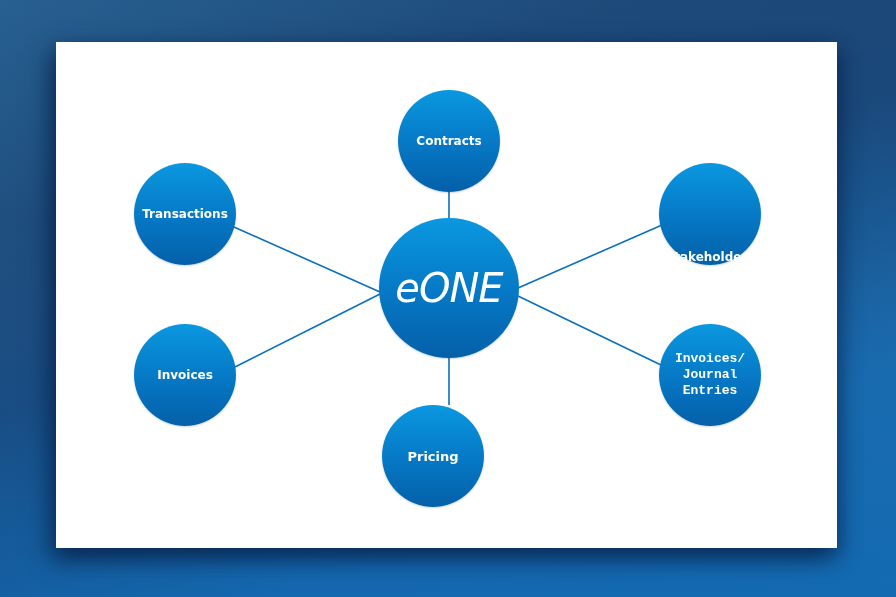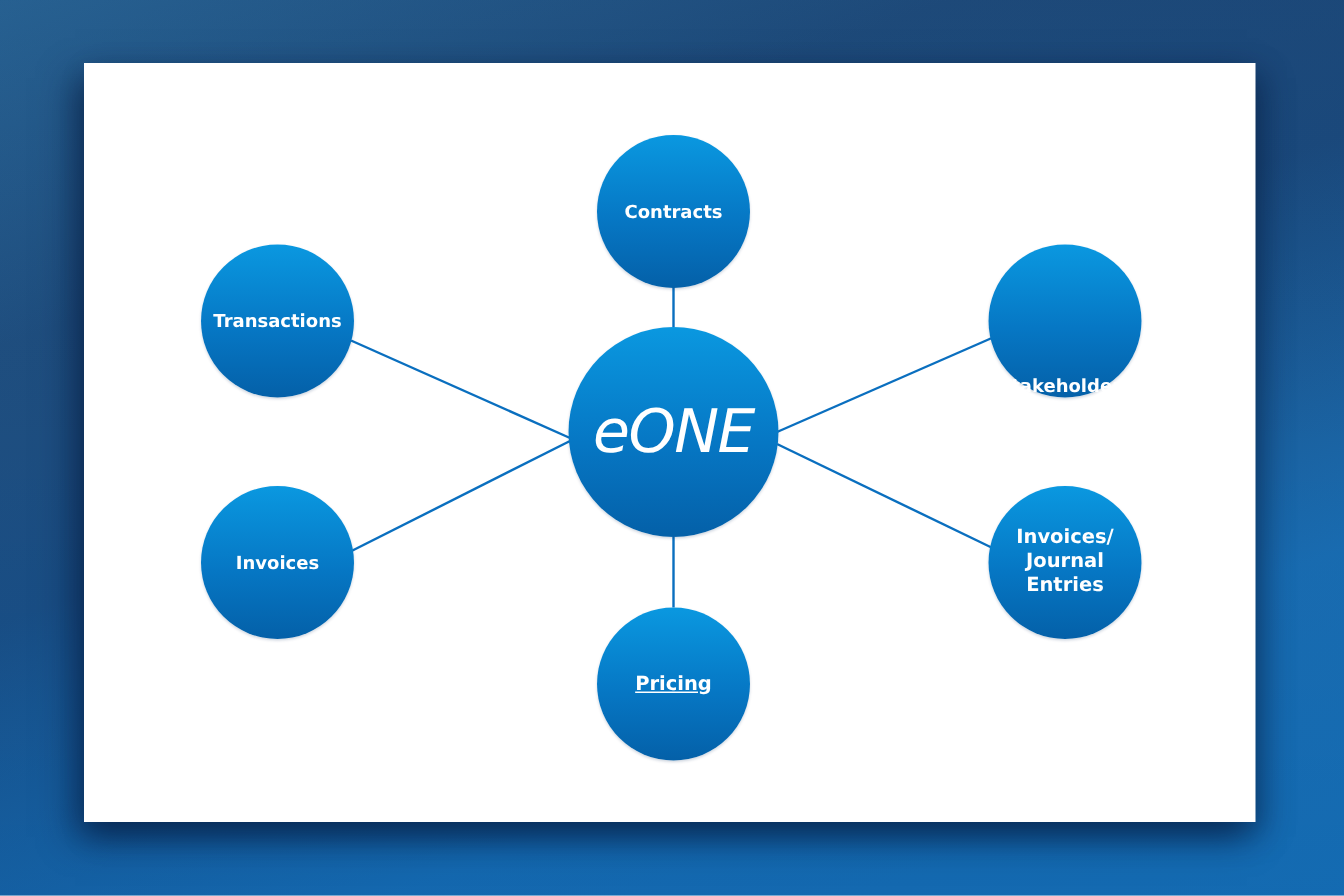--- a/index.html
+++ b/index.html
@@ -62,19 +62,19 @@
 
   <div class="node small wide" style="left:603px; top:121px;align-items:flex-end;">
     <span class="label">Stakeholders</span>
   </div>
 
   <div class="node small" style="left:78px; top:282px;">
     <span class="label">Invoices</span>
   </div>
 
   <div class="node small" style="left:603px; top:282px; font-size:13px; line-height:16px;">
-    <span class="label" style="padding:0 20px;">Invoices/ Journal Entries</span>
+    <span class="label" style="padding:0 20px;font-family:Liberation Mono, monospace;">Invoices/ Journal Entries</span>
   </div>
 
-  <div class="node small" style="left:342px; top:363px; font-size:13px;text-decoration:underline;">
+  <div class="node small" style="left:326px; top:363px; font-size:13px;">
     <span class="label">Pricing</span>
   </div>
 </div>
 
 </body></html>

